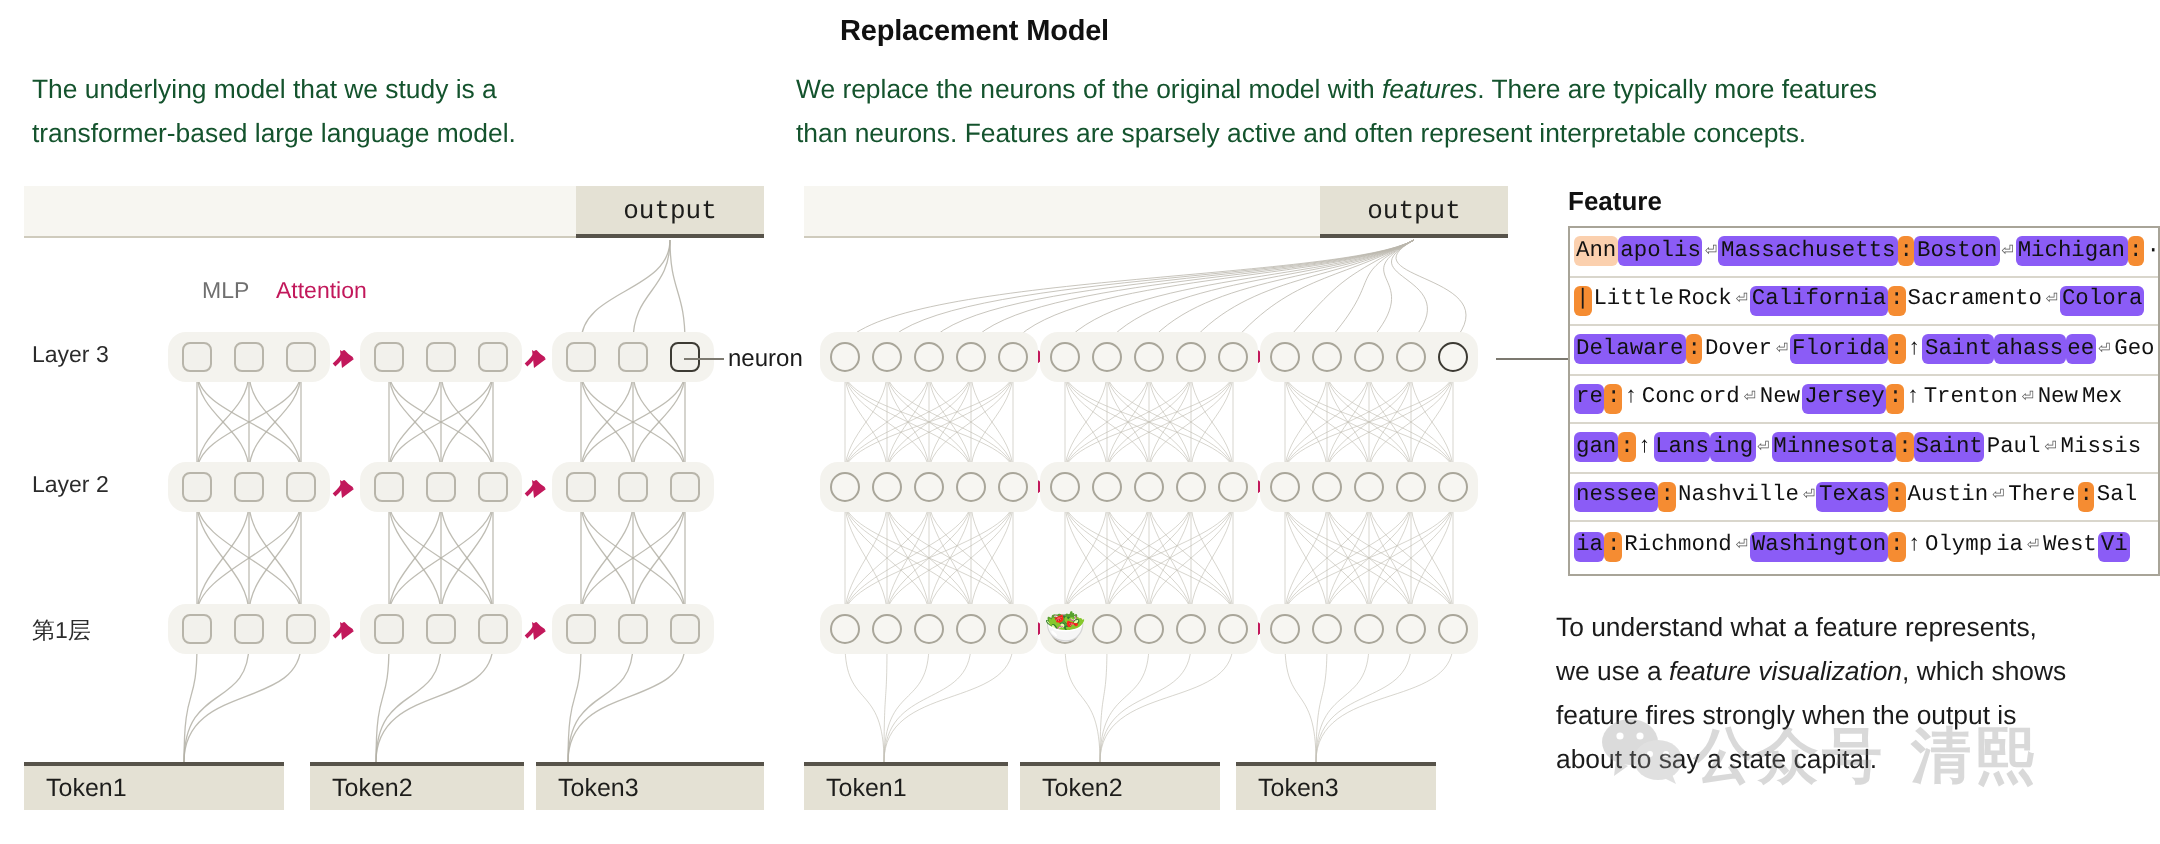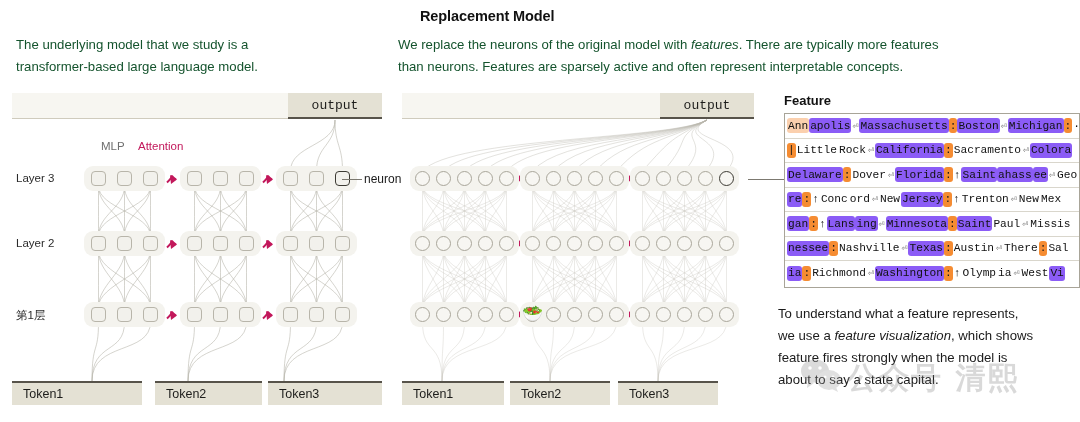--- a/index.html
+++ b/index.html
@@ -743,21 +743,21 @@
           <span> </span>
         </div>
       </div>
   </div>
 
   <div class="para" style="left:778px; top:303px; width:302px;">
     <div>To understand what a feature represents,</div>
     <div>
       <span>we use a </span><i>feature visualization</i><span>, which shows</span>
     </div>
-    <div>feature fires strongly when the model is</div>
+    <div>feature fires strongly when the output is</div>
     <div>about to say a state capital.</div>
   </div>
 
   <div class="wm-logo" style="left:800px; top:358px;">
     <svg width="42" height="34" viewBox="0 0 42 34">
       <ellipse cx="15" cy="13" rx="14" ry="11.5" fill="#8a8a8a"></ellipse>
       <polygon points="8,22 7,30 14,25" fill="#8a8a8a"></polygon>
       <ellipse cx="29" cy="22" rx="12" ry="10" fill="#9c9c9c"></ellipse>
       <polygon points="36,29 38,34 32,31" fill="#9c9c9c"></polygon>
       <circle cx="10" cy="10" r="1.8" fill="#ffffff"></circle>

